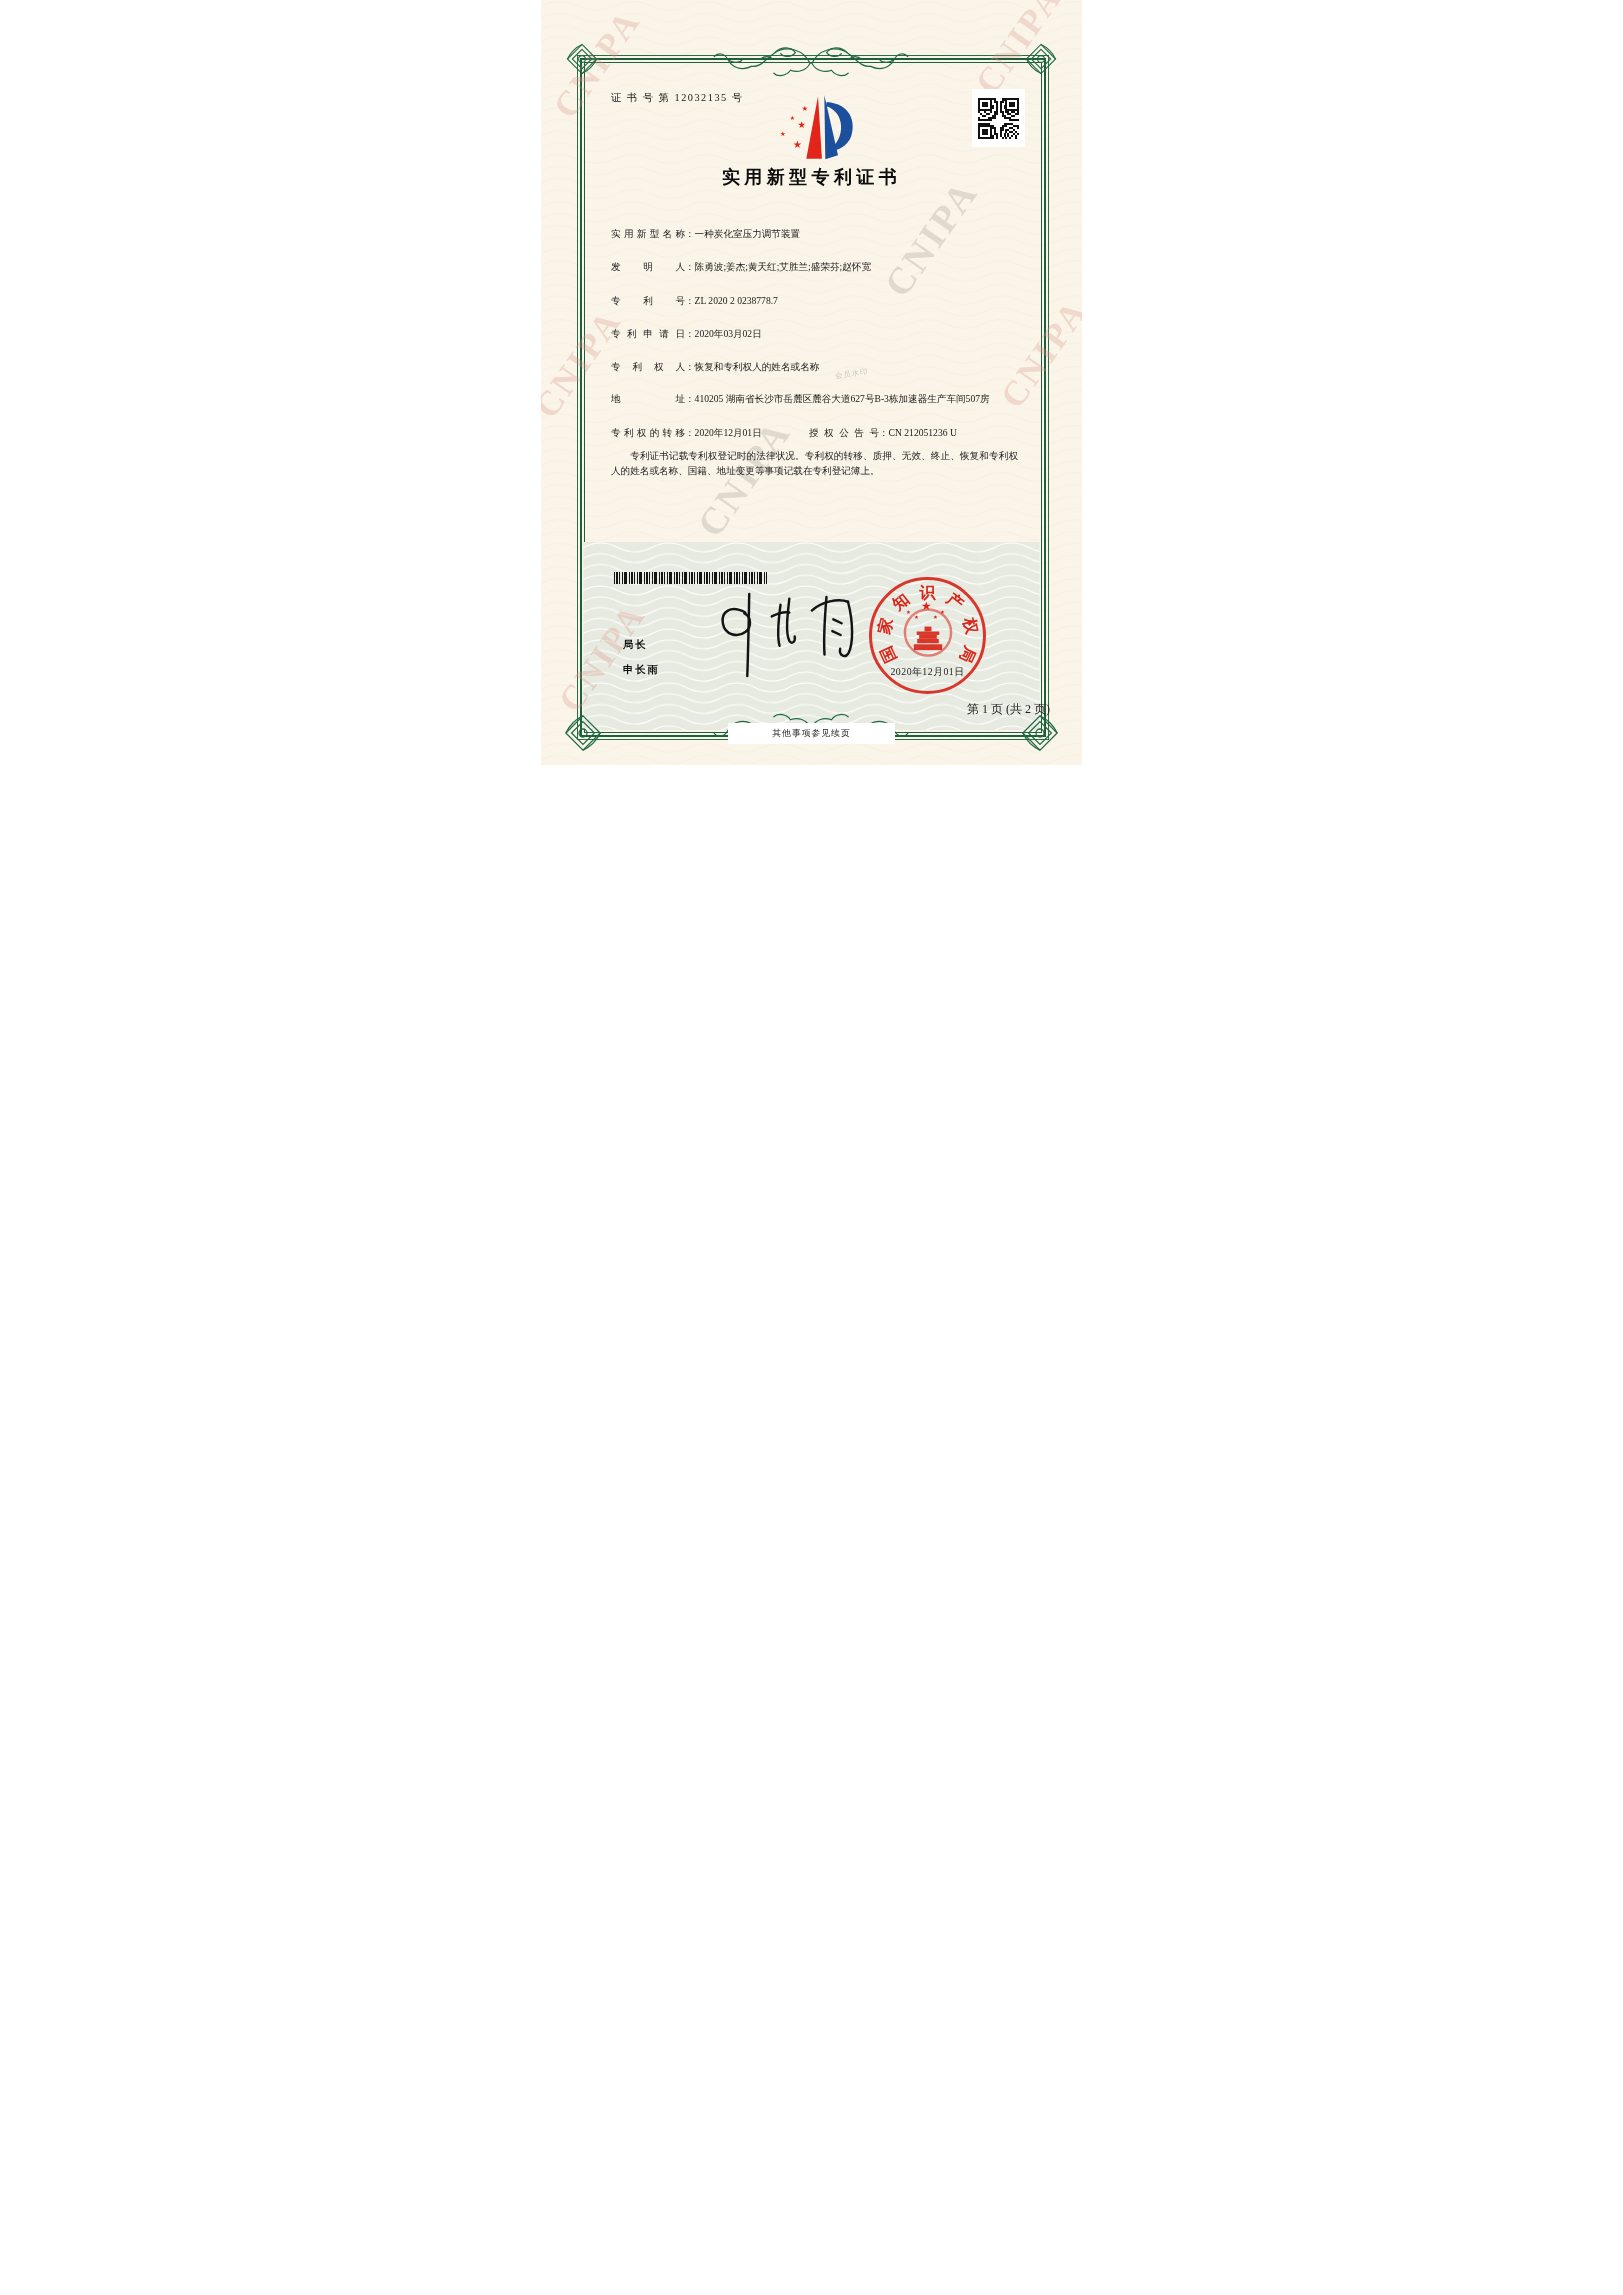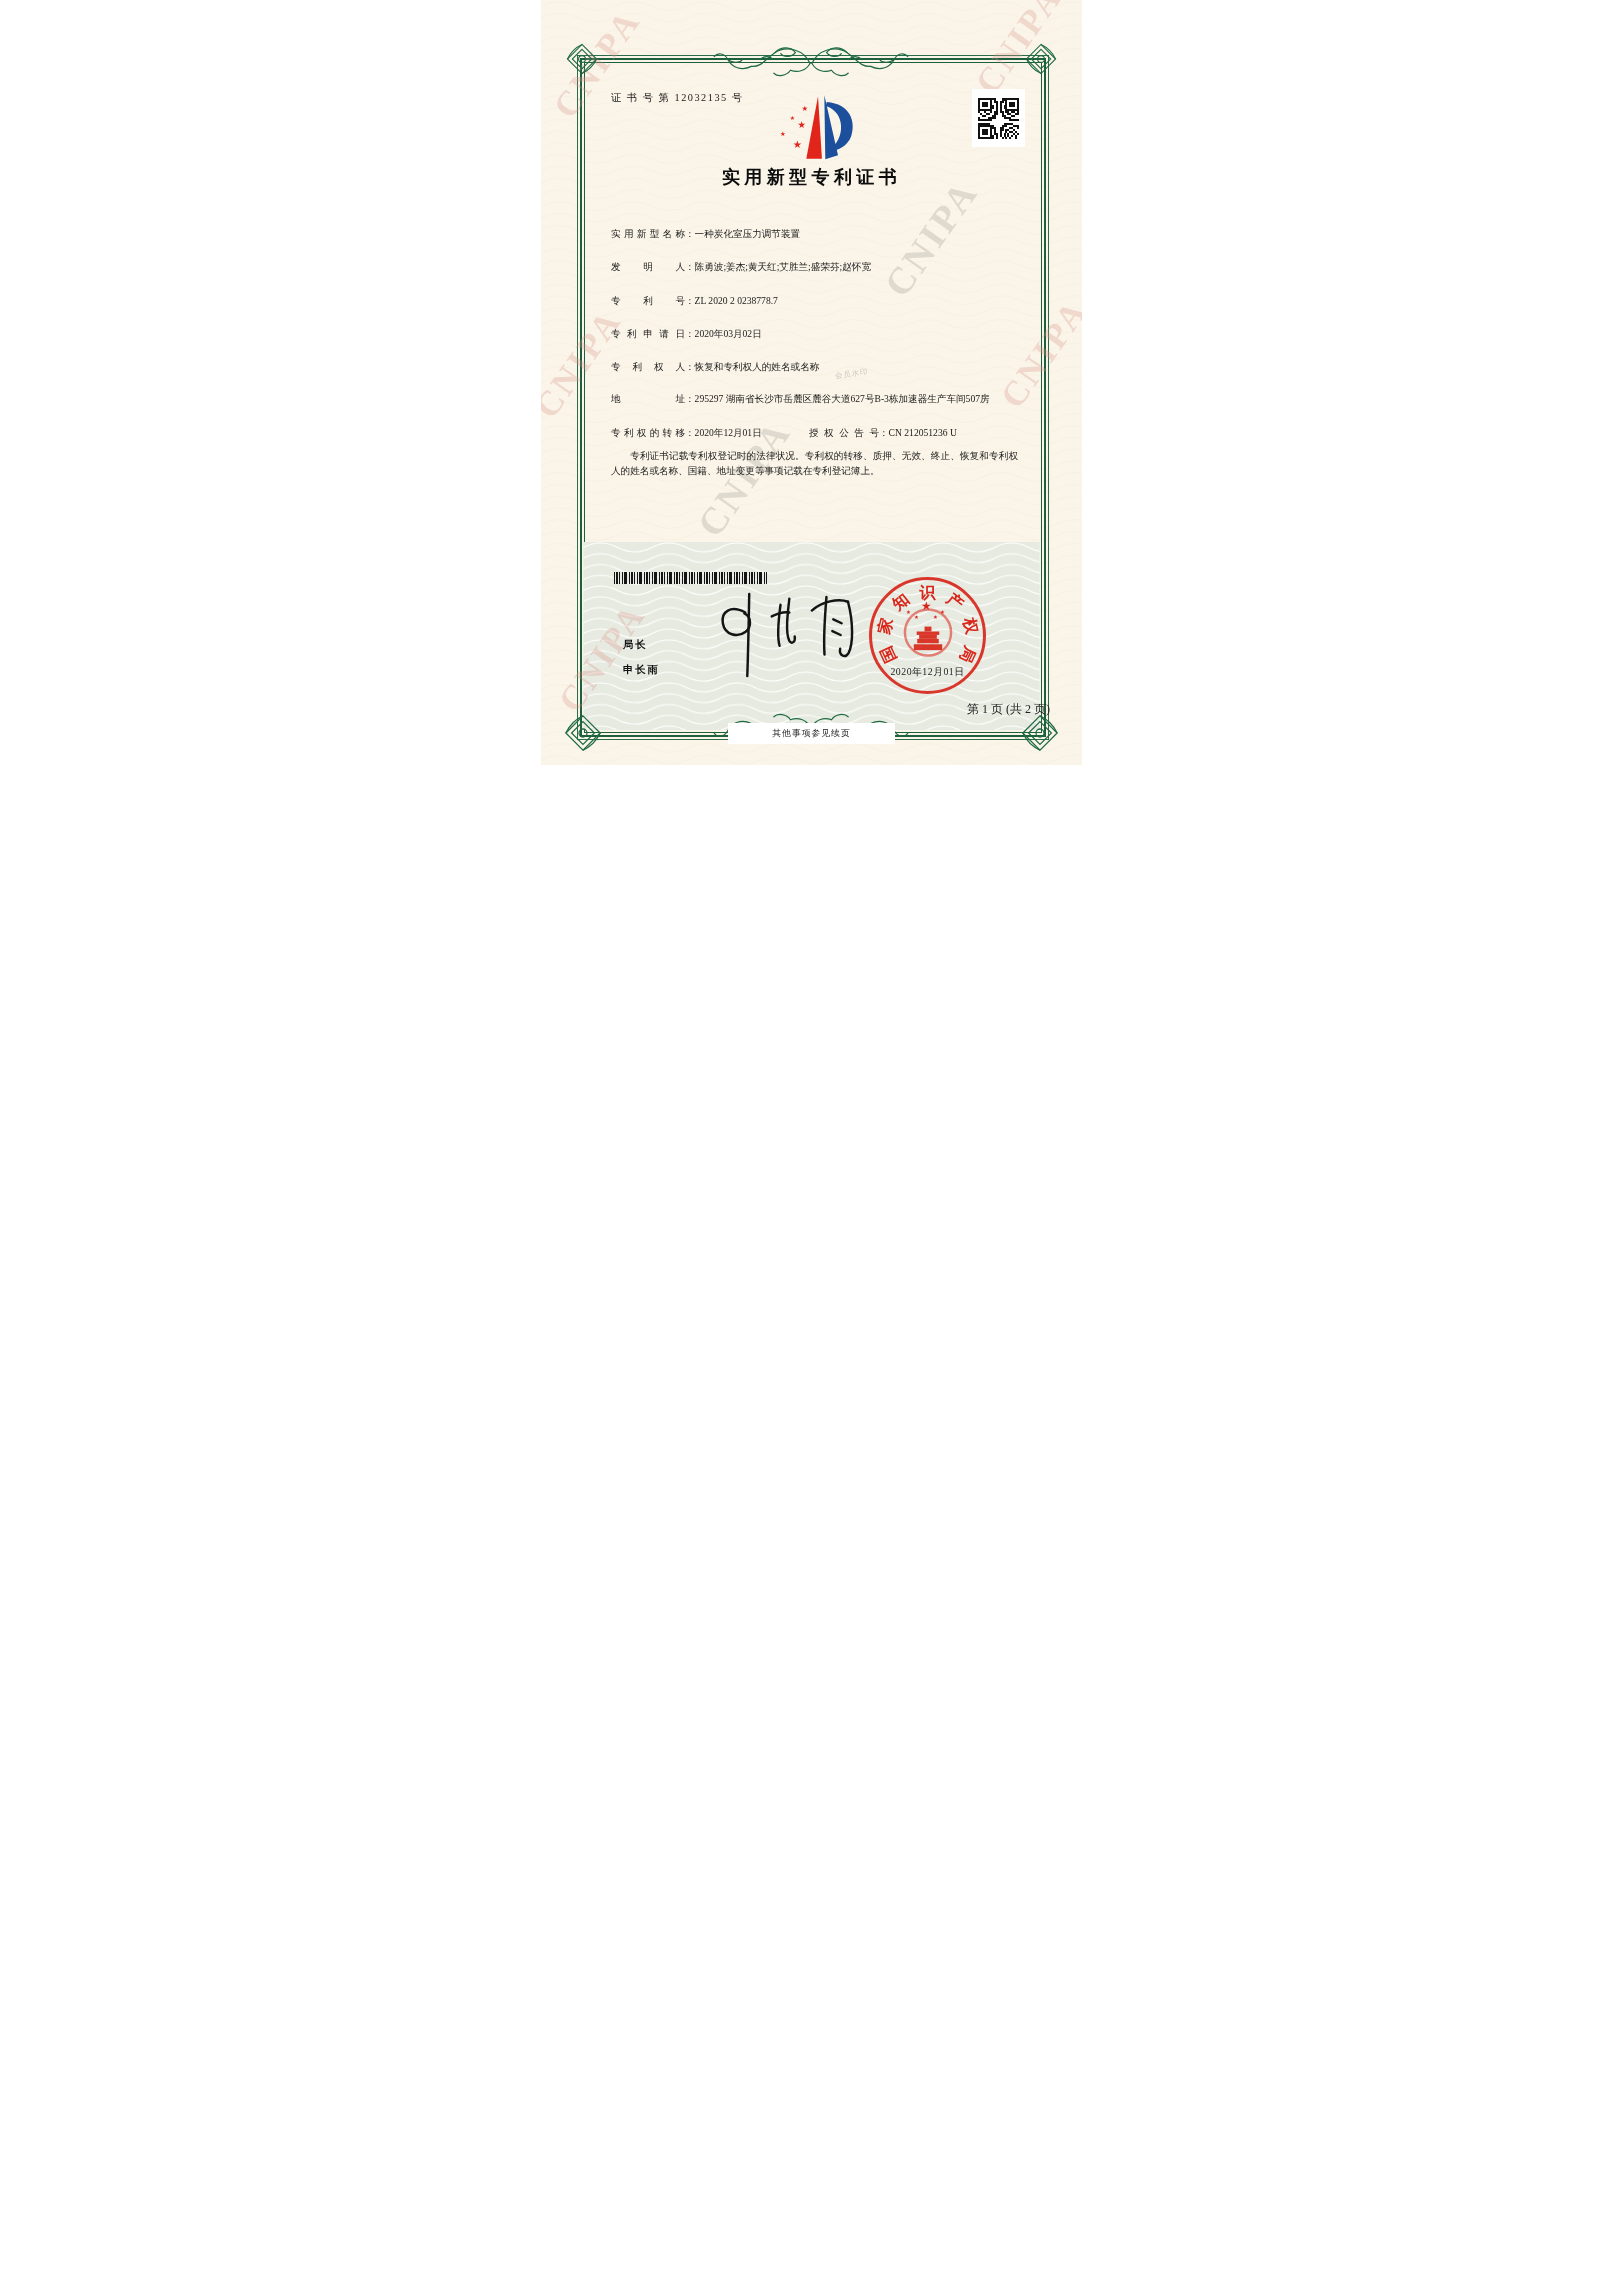--- a/index.html
+++ b/index.html
@@ -343,21 +343,21 @@
       <span class="f-value">2020年03月02日</span>
     </div>
     <div class="row" style="top:360px">
       <span class="f-label">专利权人</span>
         <span class="f-colon">：</span>
       <span class="f-value">恢复和专利权人的姓名或名称</span>
     </div>
     <div class="row" style="top:392px">
       <span class="f-label">地址</span>
         <span class="f-colon">：</span>
-      <span class="f-value">295297 湖南省长沙市岳麓区麓谷大道627号B-3栋加速器生产车间507房</span>
+      <span class="f-value">410205 湖南省长沙市岳麓区麓谷大道627号B-3栋加速器生产车间507房</span>
     </div>
     <div class="row" style="top:426px">
       <span class="grant-left">
         <span class="f-label">专利权的转移</span>
           <span class="f-colon">：</span>
         <span>2020年12月01日</span>
       </span>
       <span class="grant-right">
         <span class="f-label">授权公告号</span>
           <span class="f-colon">：</span>

